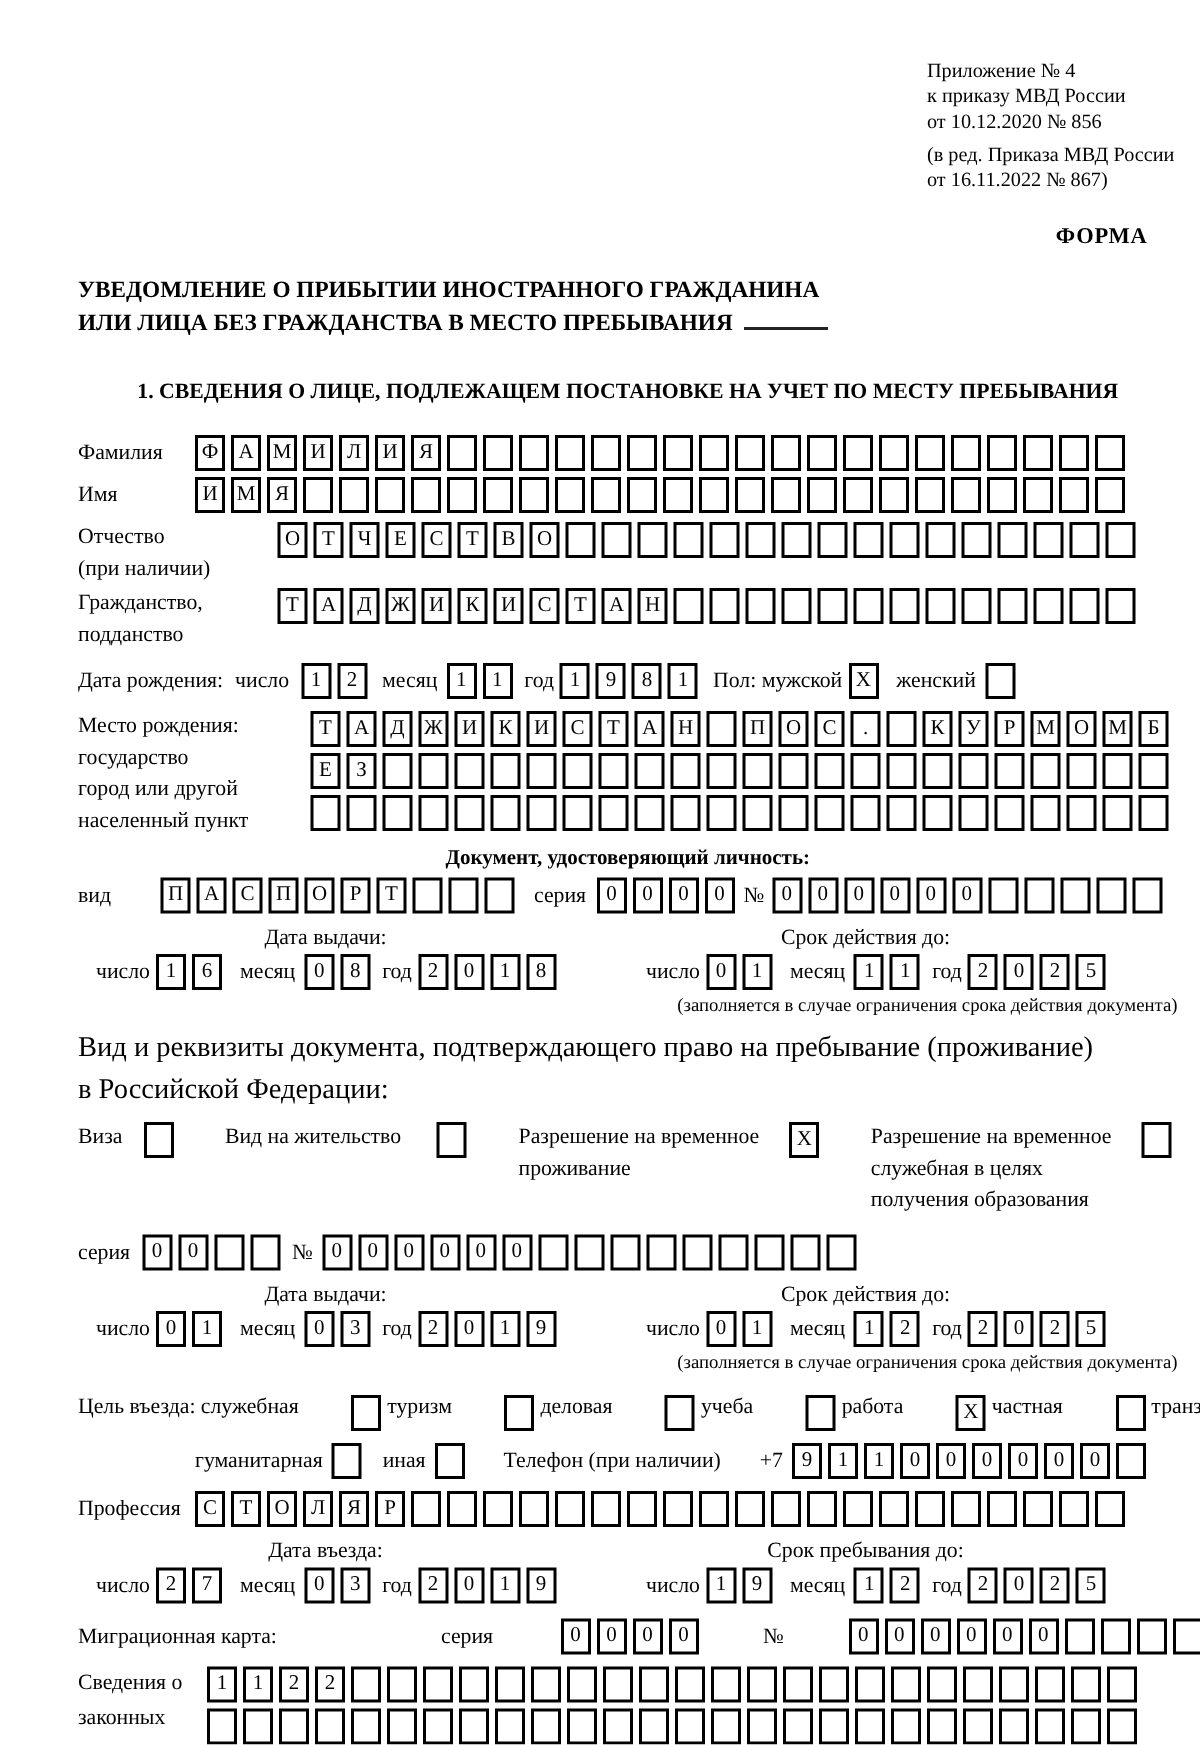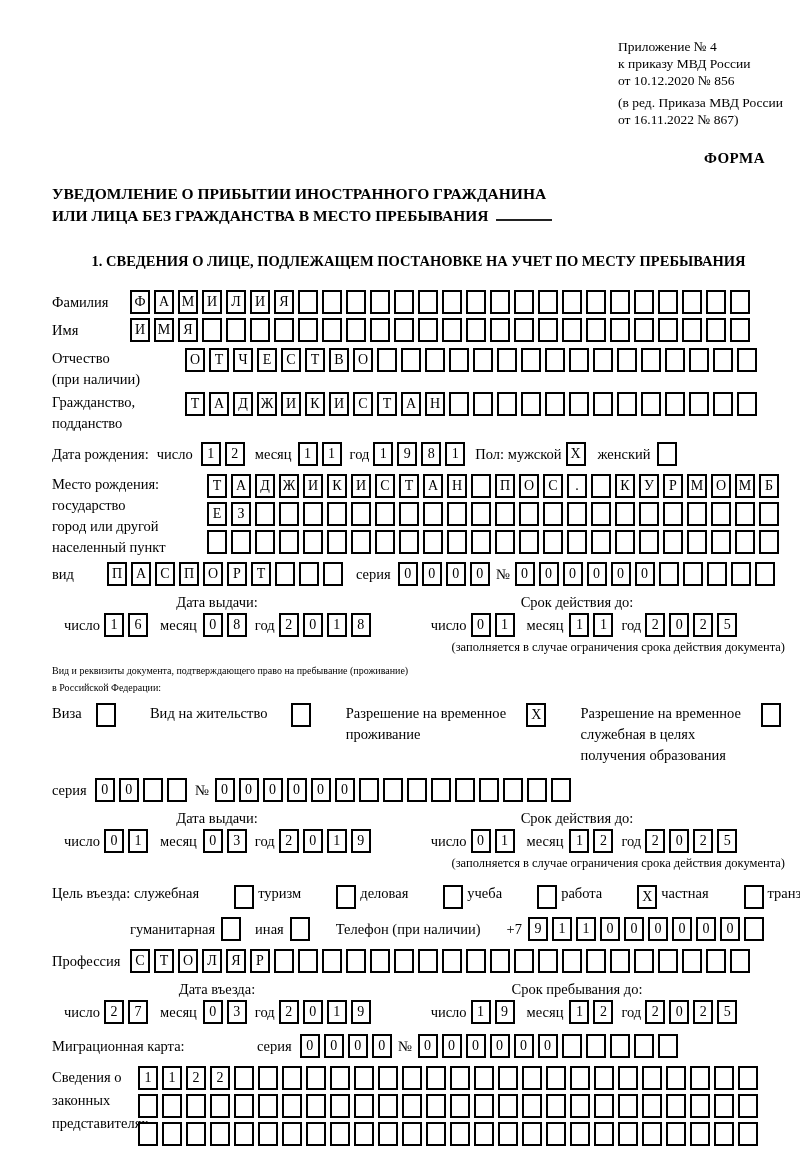--- a/index.html
+++ b/index.html
@@ -26,21 +26,21 @@
   .stack > .boxes { margin-bottom:4px; }
 
   .w78 { width:78px; } .w133 { width:133px; } .w155 { width:155px; } .w205 { width:205px; } .w86 { width:86px; }
 
   .center-bold { text-align:center; font-weight:bold; font-size:14px; margin-top:7px; }
   .date-headers { display:flex; font-size:14.5px; margin-top:8px; }
   .dh-left { width:330px; text-align:center; flex:none; }
   .dh-right { width:390px; text-align:center; flex:none; }
   .fineprint { text-align:right; font-size:12.5px; margin-top:3px; }
 
-  .para { font-size:10px; margin-top:10px; }
+  .para { font-size:19px; margin-top:10px; }
   .permits { display:flex; align-items:flex-start; justify-content:space-between; margin-top:10px; padding-right:4px; }
   .permit-item { display:flex; align-items:flex-start; }
   .permit-label { font-size:14.5px; line-height:21px; text-align:left; }
   .permit-item .box { margin-left:10px; margin-right:0; }
 
   .purpose { display:flex; align-items:center; justify-content:space-between; margin-top:14px; }
   .pair { display:flex; align-items:flex-start;gap:30px; }
   .pair .lbl { margin-right:5px; }
 
   .mr8 { margin-right:8px; } .mr6 { margin-right:6px; } .mr4 { margin-right:4px; }
@@ -312,20 +312,21 @@
           <span class="box"></span>
           <span class="box"></span>
           <span class="box"></span>
           <span class="box"></span>
           <span class="box"></span>
           <span class="box"></span>
         </span>
     </span>
   </div>
 
+  <div class="center-bold">Документ, удостоверяющий личность:</div>
 
   <div class="row">
     <span class="lbl" style="width:55px;">вид</span>
     <span class="boxes">
         <span class="box">П</span>
         <span class="box">А</span>
         <span class="box">С</span>
         <span class="box">П</span>
         <span class="box">О</span>
         <span class="box">Р</span>
@@ -650,21 +651,21 @@
       </span>
     <span class="lbl mr4">год</span>
     <span class="boxes">
         <span class="box">2</span>
         <span class="box">0</span>
         <span class="box">2</span>
         <span class="box">5</span>
       </span>
   </div>
 
-  <div class="row" style="margin-top:10px;">
+  <div class="row" style="margin-top:10px;gap:37px;">
     <span class="lbl w205">Миграционная карта:</span>
     <span class="lbl mr8">серия</span>
     <span class="boxes">
         <span class="box">0</span>
         <span class="box">0</span>
         <span class="box">0</span>
         <span class="box">0</span>
       </span>
     <span class="lbl" style="margin:0 6px 0 2px;">№</span>
     <span class="boxes">

